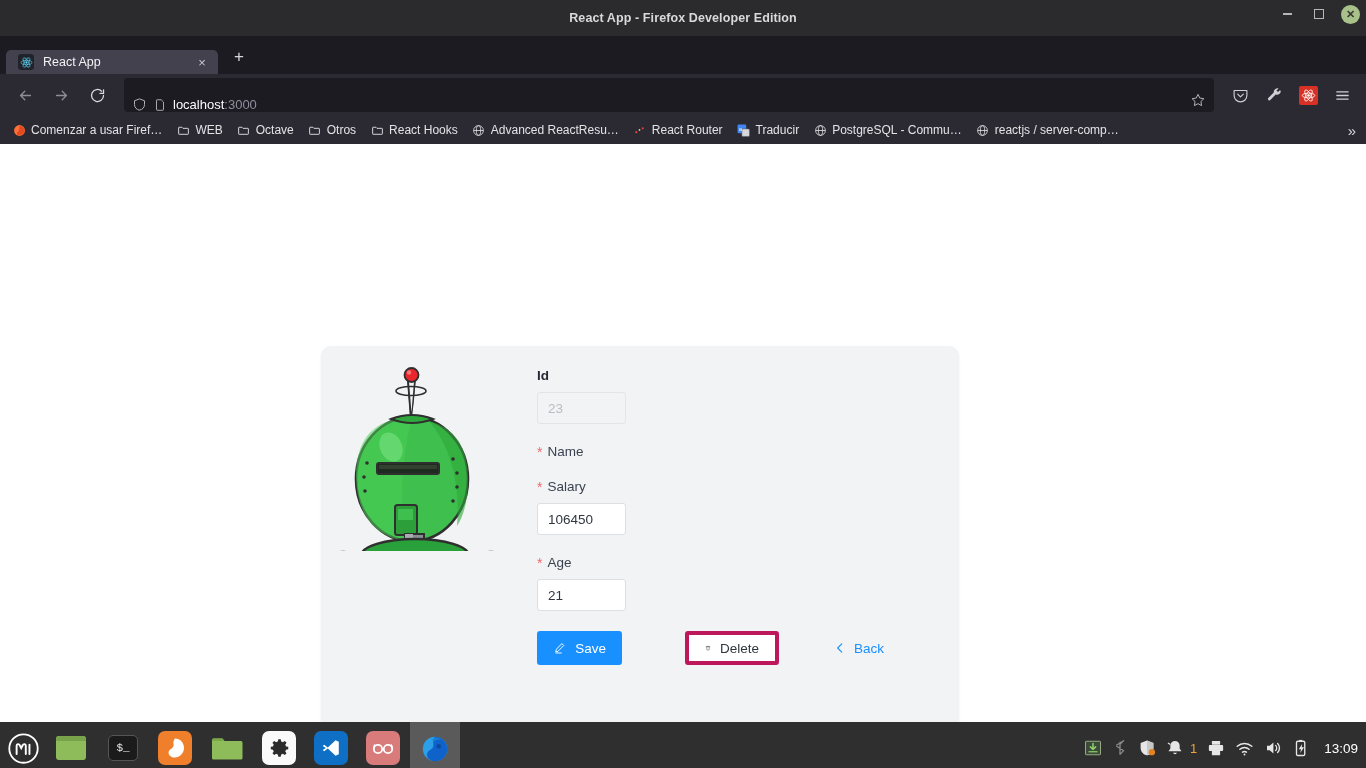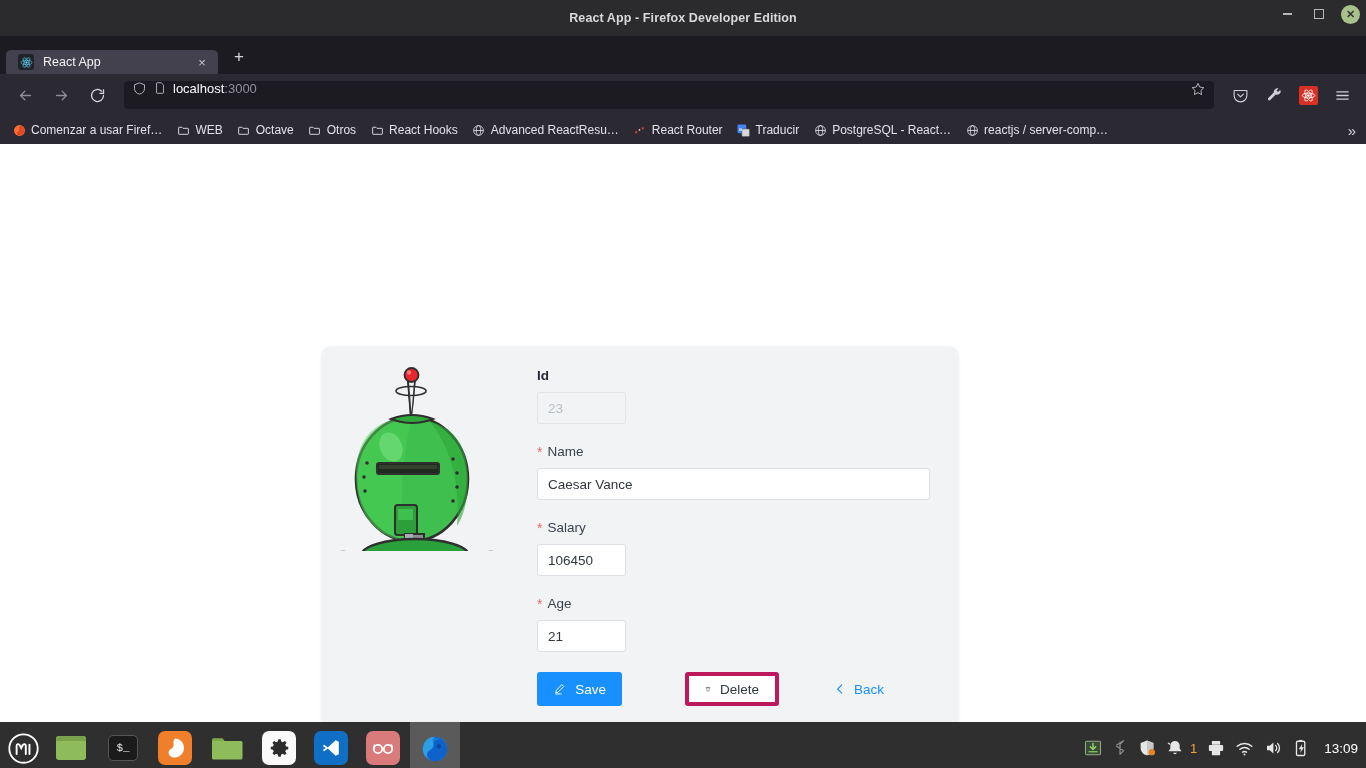--- a/index.html
+++ b/index.html
@@ -74,22 +74,22 @@
     height: 42px; background: #2b2a33;
     display: flex; align-items: center; padding: 0 10px; gap: 6px;
   }
   .navbtn {
     width: 30px; height: 30px; border-radius: 4px;
     display: flex; align-items: center; justify-content: center;
     color: #8e8e96;
   }
   .navbtn.active { color: #d9d9de; }
   .urlbar {
-    flex: 1; height: 28px; background: #1c1b22; border-radius: 4px;
-    display: flex; align-items: flex-start; padding: 0 8px; gap: 6px;
+    flex: 1; height: 34px; background: #1c1b22; border-radius: 4px;
+    display: flex; align-items: flex-end; padding: 0 8px; gap: 6px;
     margin: 0 6px;
   }
   .urlbar-icon { color: #b1b1b8; display: flex; align-items: center; }
   .urltext { flex: 1; font-size: 13px; color: #fbfbfe; }
   .urltext .dim { color: #8f8f9b; }
   .star { color: #b1b1b8; }
   .tool-icon {
     width: 28px; height: 28px; border-radius: 4px;
     display: flex; align-items: center; justify-content: center;
     color: #cfcfd4;
@@ -398,21 +398,21 @@
   </div>
 
   <div class="bm">
     <span class="bm-ico">
       <svg width="13" height="13" viewBox="0 0 24 24" fill="none" stroke="#e3e3e6" stroke-width="1.5">
           <circle cx="12" cy="12" r="9"></circle>
           <ellipse cx="12" cy="12" rx="4" ry="9"></ellipse>
           <path d="M3 12h18"></path>
         </svg>
     </span>
-    <span>PostgreSQL - React…</span>
+    <span>PostgreSQL - Commu…</span>
   </div>
 
   <div class="bm">
     <span class="bm-ico">
       <svg width="13" height="13" viewBox="0 0 24 24" fill="none" stroke="#e3e3e6" stroke-width="1.5">
           <circle cx="12" cy="12" r="9"></circle>
           <ellipse cx="12" cy="12" rx="4" ry="9"></ellipse>
           <path d="M3 12h18"></path>
         </svg>
     </span>
@@ -488,21 +488,20 @@
           <span>Id</span>
         </div>
         <div class="inp disabled w-id">23</div>
       </div>
 
       <div class="fgroup">
         <div class="field-label">
           <span class="req">*</span>
           <span>Name</span>
         </div>
-        <div class="inp w-name">Caesar Vance</div>
       </div>
 
       <div class="fgroup">
         <div class="field-label">
           <span class="req">*</span>
           <span>Salary</span>
         </div>
         <div class="inp w-num">106450</div>
       </div>
 

